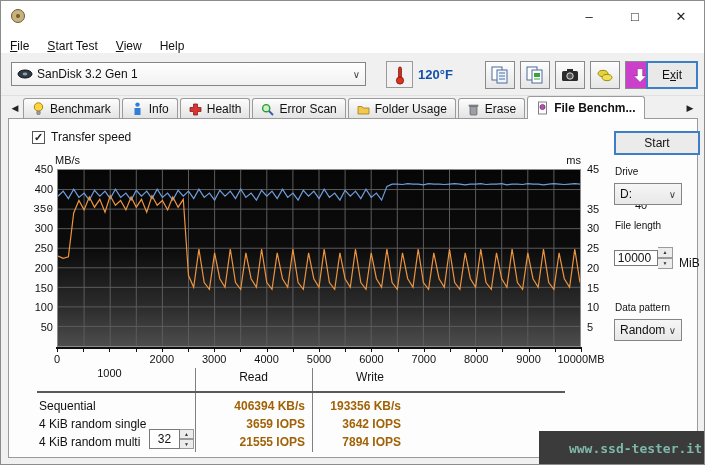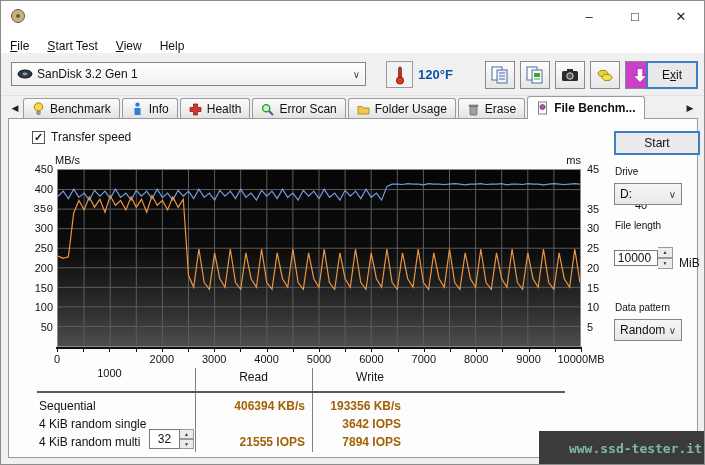--- a/index.html
+++ b/index.html
@@ -366,20 +366,21 @@
       <div class="res-header" style="left:280px; width:106px;">Write</div>
       <div class="res-vline" style="left:158px"></div>
       <div class="res-vline" style="left:275px"></div>
       <div class="res-hline"></div>
 
       <span class="res-label" style="top:34px">Sequential</span>
       <span class="res-val" style="left:165px; width:103px; top:34px">406394 KB/s</span>
       <span class="res-val" style="left:280px; width:84px; top:34px">193356 KB/s</span>
 
       <span class="res-label" style="top:52px">4 KiB random single</span>
+      <span class="res-val" style="left:165px; width:103px; top:52px">3659 IOPS</span>
       <span class="res-val" style="left:280px; width:84px; top:52px">3642 IOPS</span>
 
       <span class="res-label" style="top:70px">4 KiB random multi</span>
       <div class="qd-spin">
         <div class="qd-input">
             <span>32</span>
           </div>
         <div class="spin">
           <b>
               <span>▲</span>

